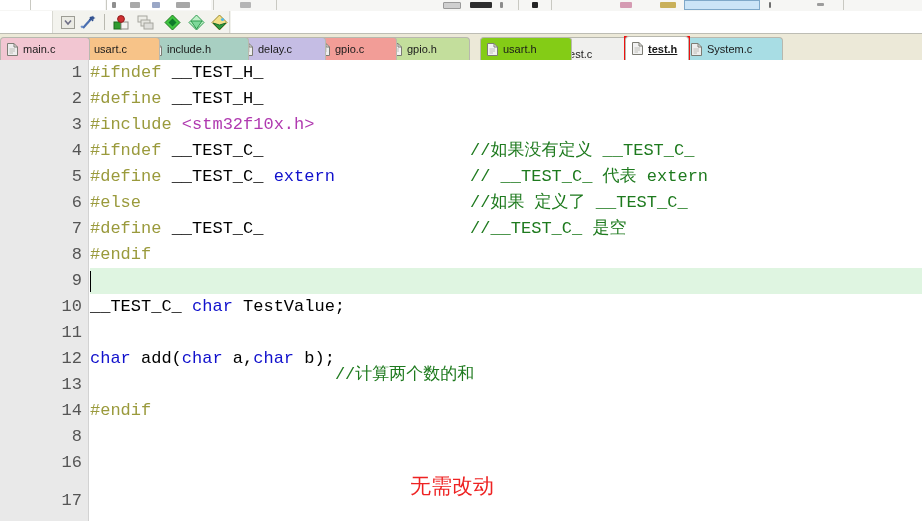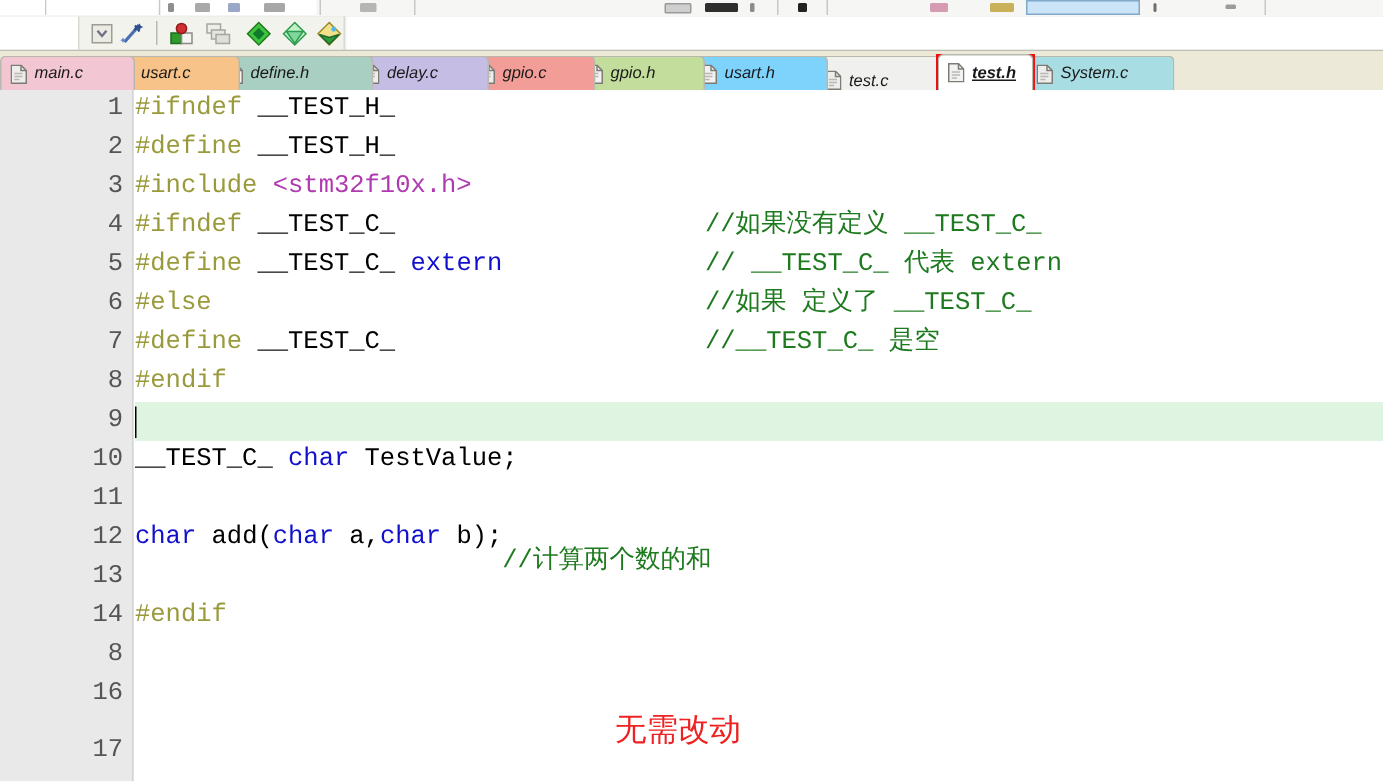--- a/index.html
+++ b/index.html
@@ -115,21 +115,21 @@
     border-top-left-radius: 4px;
     border-top-right-radius: 4px;
     border-top: 1px solid #b8b8ae;
     border-left: 1px solid #b8b8ae;
     border-right: 1px solid #b8b8ae;
     font-size: 11px;
     color: #1a1a1a;
     white-space: nowrap;
     cursor: pointer;
   }
-  .tab .tlabel { margin-left: 5px; font-style: italic; }
+  .tab .tlabel { margin-left: 5px; }
   .tab.active {
     top: 2px;
     height: 24px;
     z-index: 5;
   }
   .tab.active .tlabel {
     font-weight: bold;
     text-decoration: underline;
   }
   .pageicon {
@@ -352,21 +352,21 @@
         <span class="tlabel">usart.c</span>
       </div>
       <div class="tab" style="left: 144px; width: 105px; background: rgb(168, 207, 194); z-index: 8;">
         <span class="pageicon">
           <svg width="11" height="13" viewBox="0 0 11 13">
             <path d="M0.5 0.5 H7 L10.5 4 V12.5 H0.5 Z" fill="#f2f2f2" stroke="#7c7c74"></path>
             <path d="M7 0.5 V4 H10.5" fill="none" stroke="#7c7c74"></path>
             <path d="M2.5 6 H8 M2.5 8 H8 M2.5 10 H6" stroke="#b9b9b2" stroke-width="0.9"></path>
           </svg>
         </span>
-        <span class="tlabel">define.h</span>
+        <span class="tlabel">include.h</span>
       </div>
       <div class="tab" style="left: 235px; width: 91px; background: rgb(197, 189, 228); z-index: 7;">
         <span class="pageicon">
           <svg width="11" height="13" viewBox="0 0 11 13">
             <path d="M0.5 0.5 H7 L10.5 4 V12.5 H0.5 Z" fill="#ededed" stroke="#7c7c74"></path>
             <path d="M7 0.5 V4 H10.5" fill="none" stroke="#7c7c74"></path>
             <path d="M2.5 6 H8 M2.5 8 H8 M2.5 10 H6" stroke="#b9b9b2" stroke-width="0.9"></path>
           </svg>
         </span>
         <span class="tlabel">delay.c</span>
@@ -384,21 +384,21 @@
       <div class="tab" style="left: 384px; width: 86px; background: rgb(195, 222, 156); z-index: 5;">
         <span class="pageicon">
           <svg width="11" height="13" viewBox="0 0 11 13">
             <path d="M0.5 0.5 H7 L10.5 4 V12.5 H0.5 Z" fill="#f2f2f2" stroke="#7c7c74"></path>
             <path d="M7 0.5 V4 H10.5" fill="none" stroke="#7c7c74"></path>
             <path d="M2.5 6 H8 M2.5 8 H8 M2.5 10 H6" stroke="#b9b9b2" stroke-width="0.9"></path>
           </svg>
         </span>
         <span class="tlabel">gpio.h</span>
       </div>
-      <div class="tab" style="left: 460px; width: 92px; background: #7dd3fc; z-index: 4;">
+      <div class="tab" style="left: 480px; width: 92px; background: #84cc16; z-index: 4;">
         <span class="pageicon">
           <svg width="11" height="13" viewBox="0 0 11 13">
             <path d="M0.5 0.5 H7 L10.5 4 V12.5 H0.5 Z" fill="#f2f2f2" stroke="#7c7c74"></path>
             <path d="M7 0.5 V4 H10.5" fill="none" stroke="#7c7c74"></path>
             <path d="M2.5 6 H8 M2.5 8 H8 M2.5 10 H6" stroke="#b9b9b2" stroke-width="0.9"></path>
           </svg>
         </span>
         <span class="tlabel">usart.h</span>
       </div>
       <div class="tab" style="left: 543px; width: 86px; background: rgb(240, 240, 238); z-index: 3; align-items: flex-end;">

